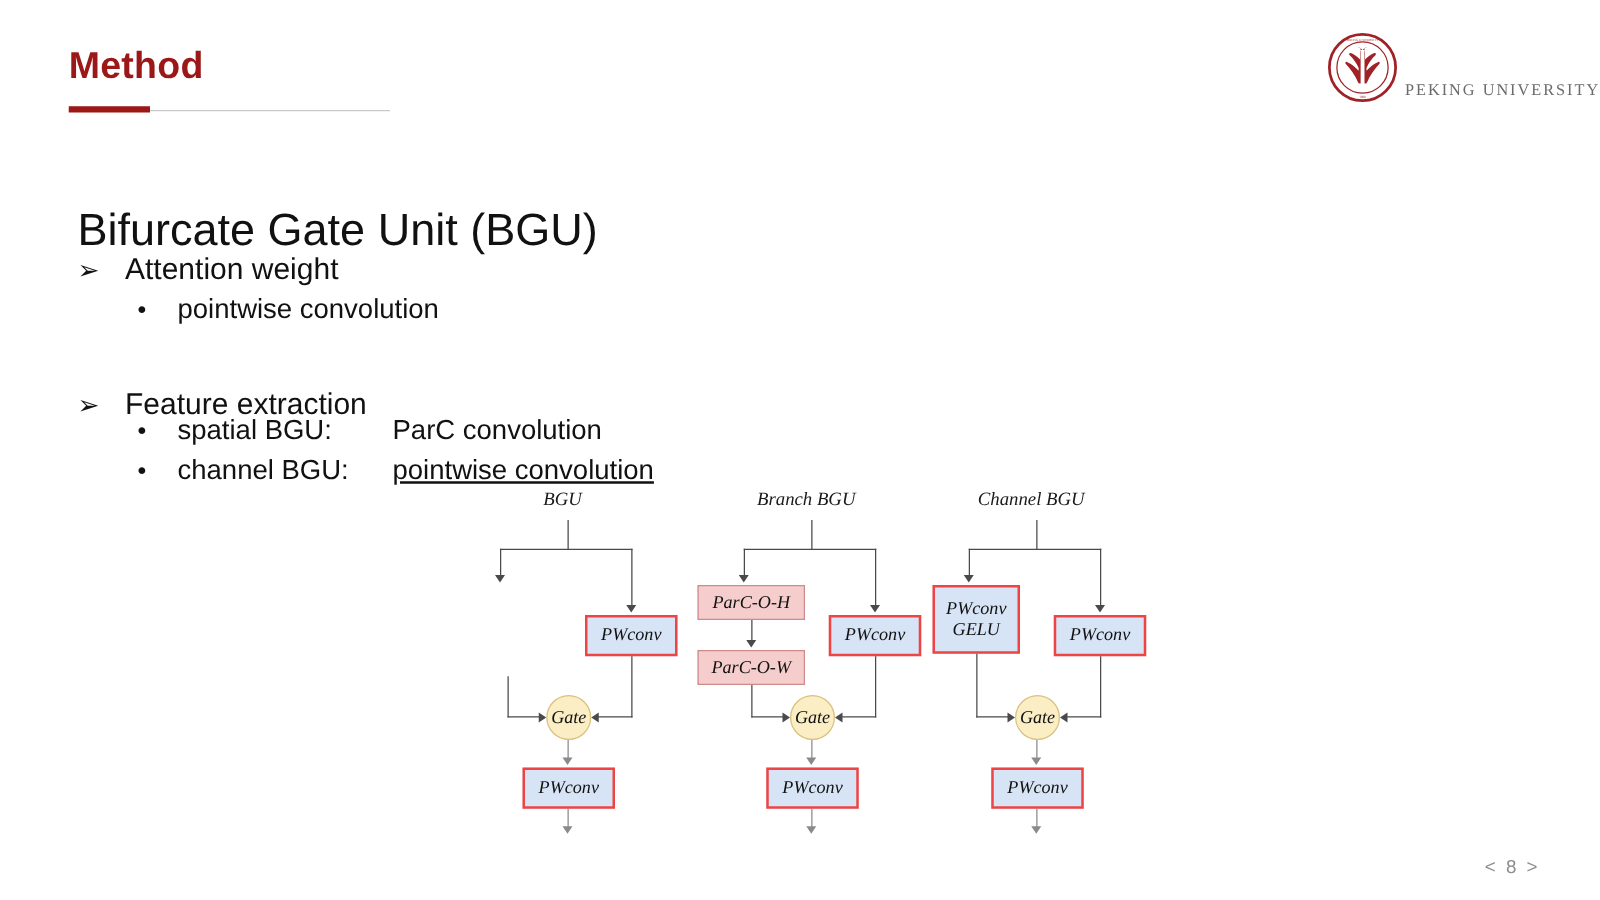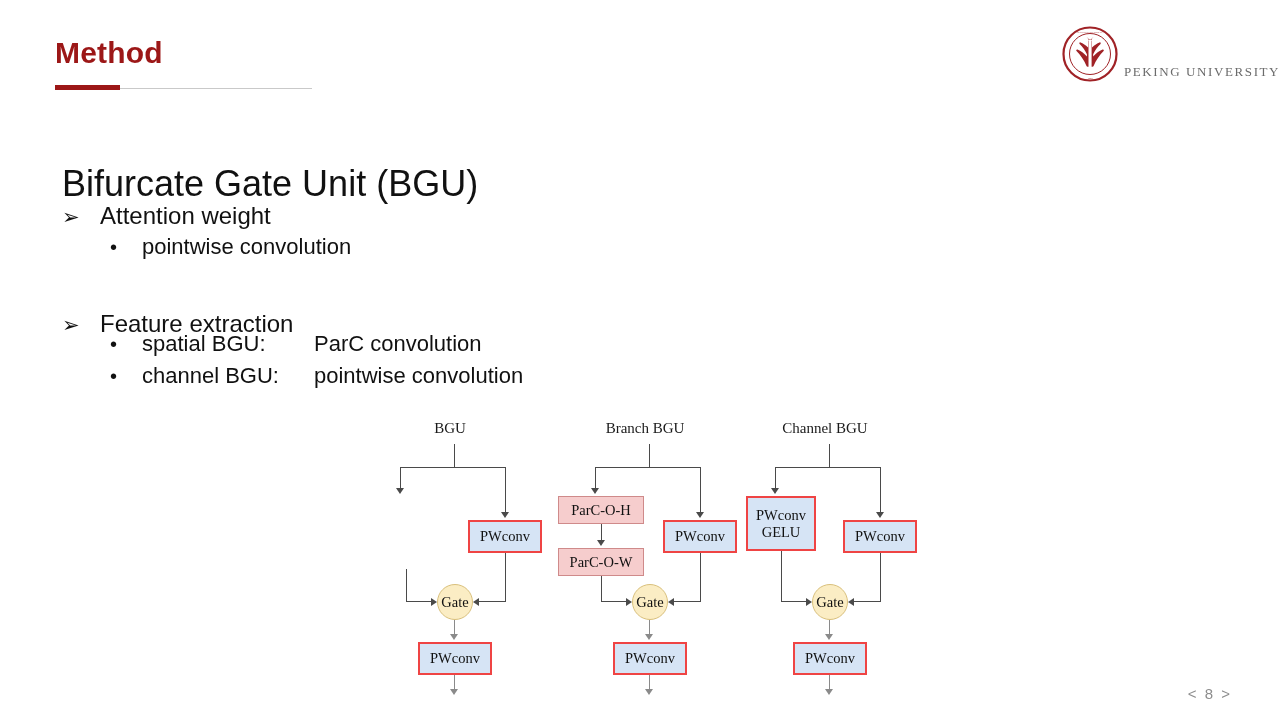--- a/index.html
+++ b/index.html
@@ -80,24 +80,24 @@
     font-size: 20px; text-align: left;
   }
   .bullet-l2 .b-label {
     display: inline-block; width: 172px;
   }
 
   #b1 { left: 62px;  top: 202px; }
   #b1s1 { left: 110px; top: 234px; }
   #b2 { left: 62px;  top: 310px; }
   #b2s1 { left: 110px; top: 331px; }
-  #b2s2 { left: 110px; top: 363px; }
-
-  
-  #diagram { position: absolute; left: 355px; top: 420px; width: 590px; height: 280px; }
+  #b2s2 { left: 110px; top: 363px; text-decoration: underline; }
+
+  
+  #diagram { position: absolute; left: 355px; top: 392px; width: 590px; height: 280px; font-style: italic; }
   .col { position: absolute; top: 0; width: 190px; height: 280px; }
   #col-bgu     { left: 0px; }
   #col-spatial { left: 195px; }
   #col-channel { left: 375px; }
 
   .col-title {
     position: absolute; top: 0; left: 0; width: 190px;
     text-align: center;
     font-family: "Liberation Serif", serif;
     font-size: 15px; color: #1a1a1a;

